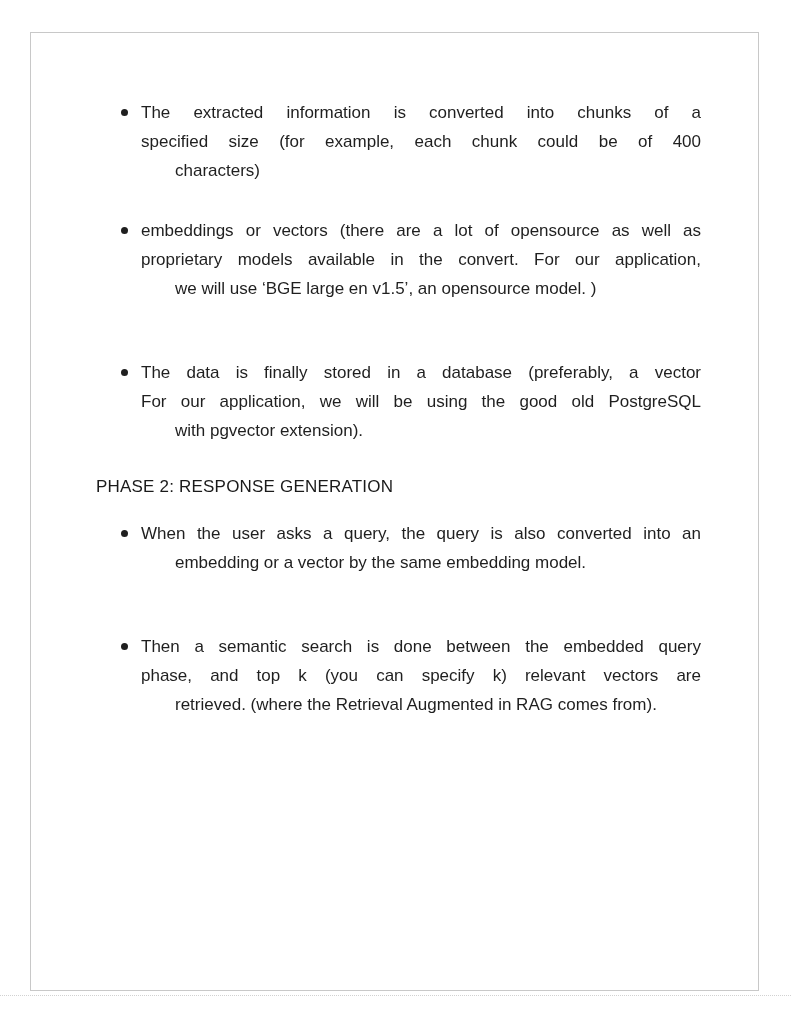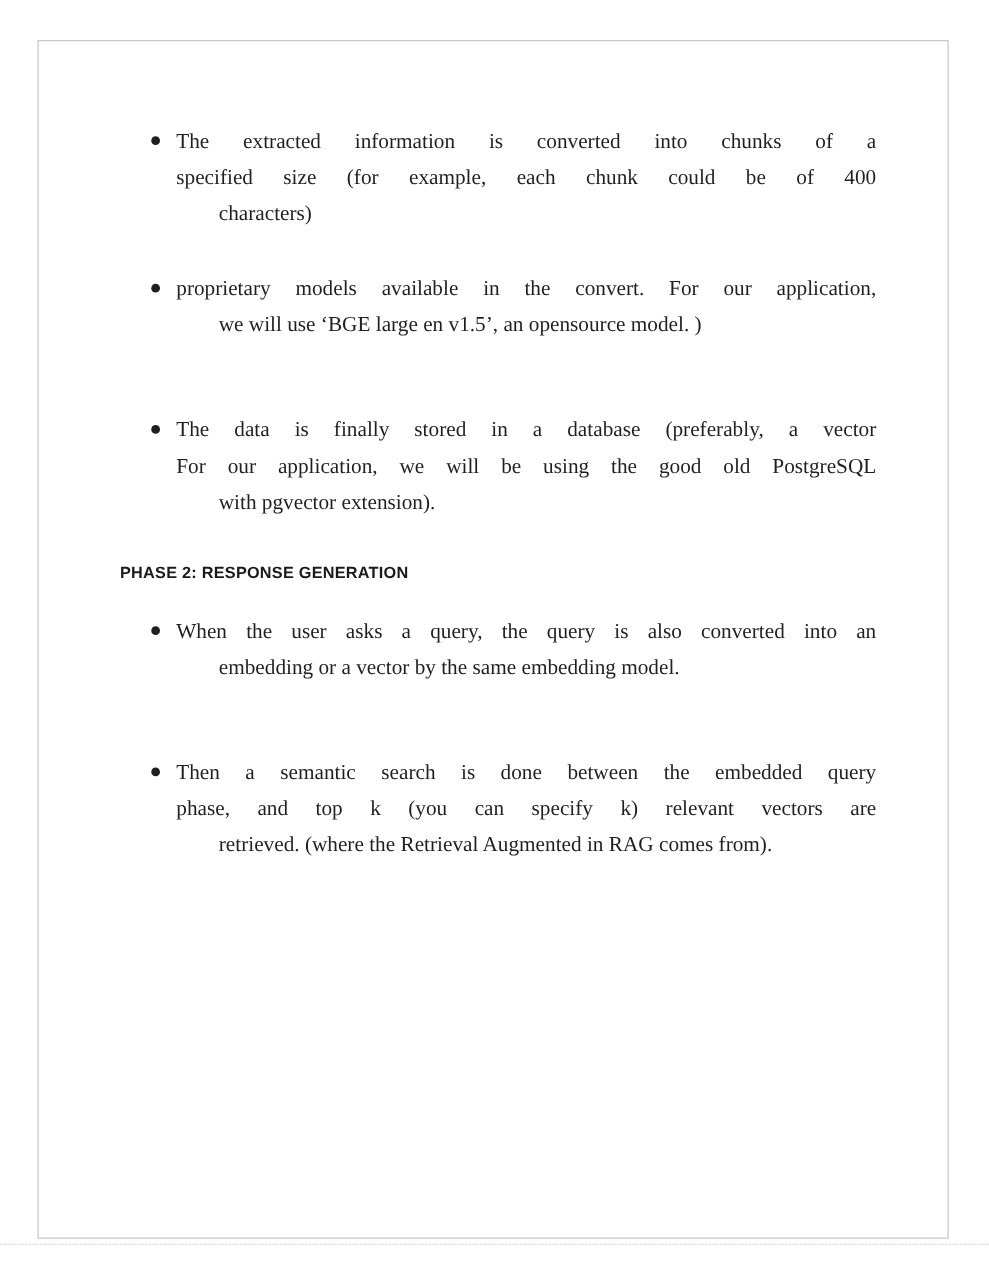--- a/index.html
+++ b/index.html
@@ -50,29 +50,28 @@
     top: 11px;
     width: 7px;
     height: 7px;
     border-radius: 50%;
     background: #1f1f1f;
   }
   .bullet-lines { width: 560px; }
   .line {
     text-align: justify;
     text-align-last: justify;
-    font-family: Liberation Serif, serif;
   }
   .line.last {
     text-align-last: left;
     margin-left: 34px;
   }
   .block-heading {
-    font-size: 13px;
-    font-weight: 700;
+    font-size: 17px;
+    font-weight: 400;
     line-height: 21px;
     color: #1a1a1a;
     letter-spacing: 0.2px;
     margin: 7px 0 22px 0;
   }
   .block-spacer {
     height: 24px;
   }
 </style>
 </head>
@@ -85,20 +84,21 @@
           <span class="bullet-marker"></span>
           <div class="bullet-lines">
             <div class="line">The extracted information is converted into chunks of a</div>
             <div class="line">specified size (for example, each chunk could be of 400</div>
             <div class="line last">characters)</div>
           </div>
         </div>
         <div class="block block-bullet">
           <span class="bullet-marker"></span>
           <div class="bullet-lines">
+            <div class="line">embeddings or vectors (there are a lot of opensource as well as</div>
             <div class="line">proprietary models available in the convert. For our application,</div>
             <div class="line last">we will use ‘BGE large en v1.5’, an opensource model. )</div>
           </div>
         </div>
         <div class="block block-spacer"></div>
         <div class="block block-bullet">
           <span class="bullet-marker"></span>
           <div class="bullet-lines">
             <div class="line">The data is finally stored in a database (preferably, a vector</div>
             <div class="line">For our application, we will be using the good old PostgreSQL</div>

